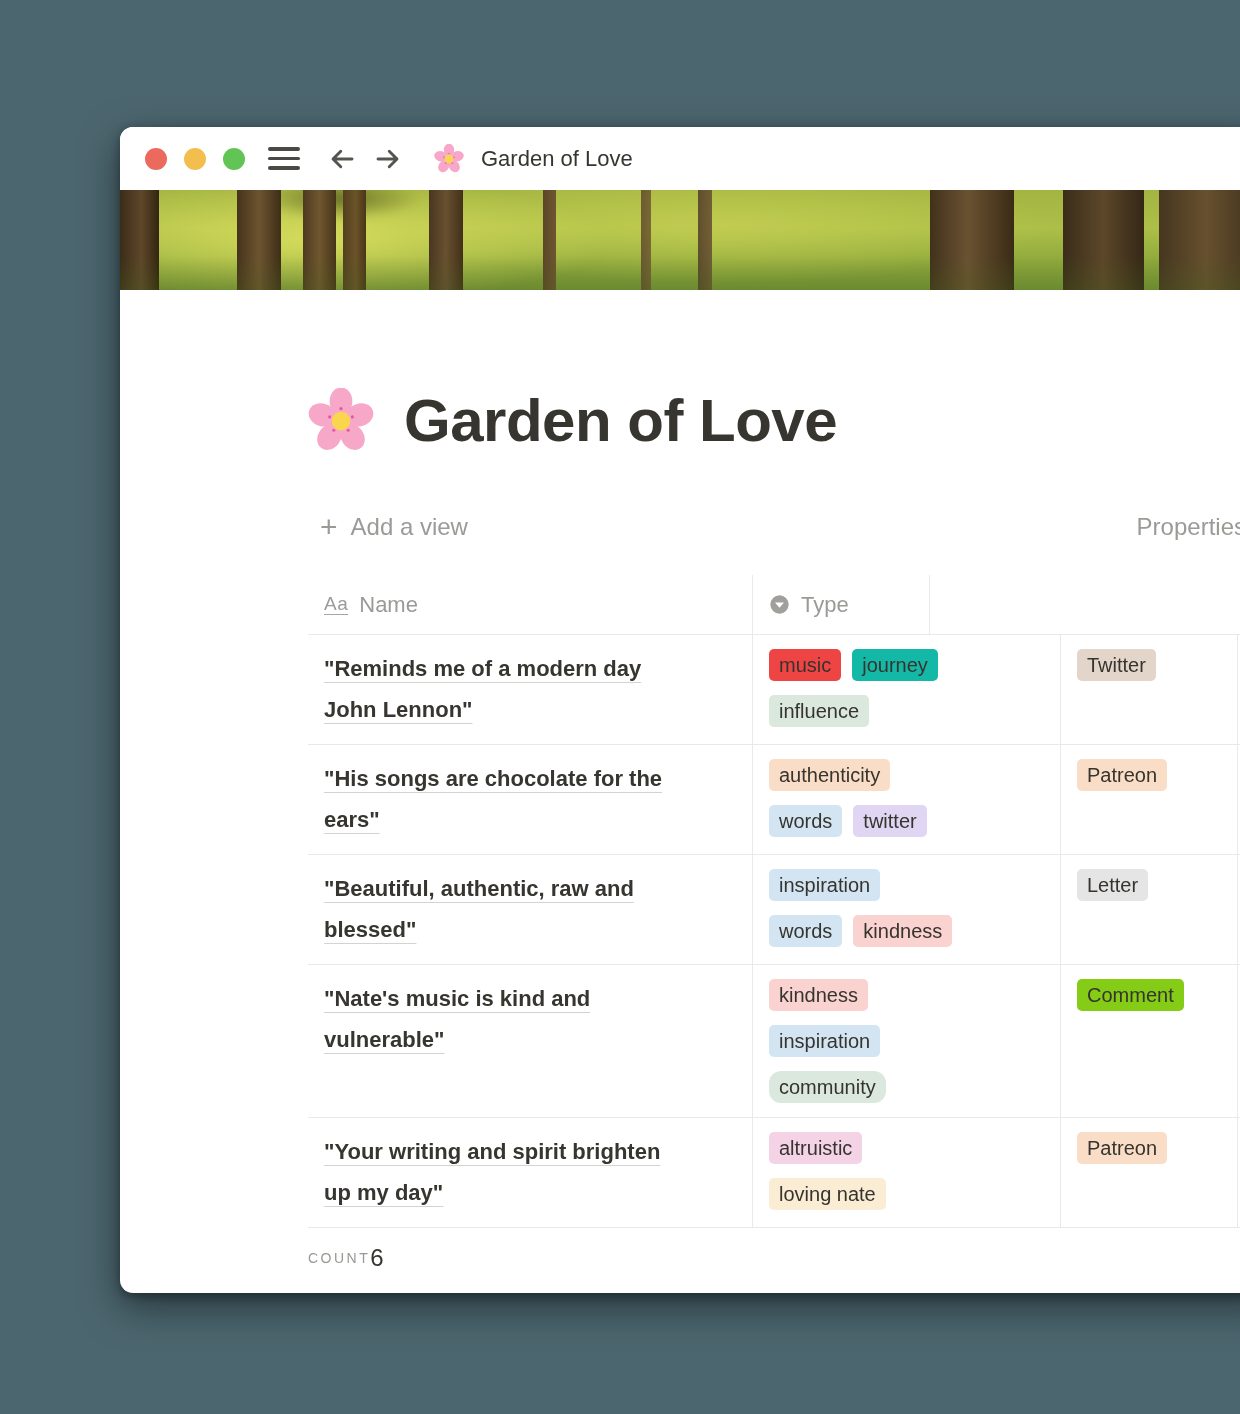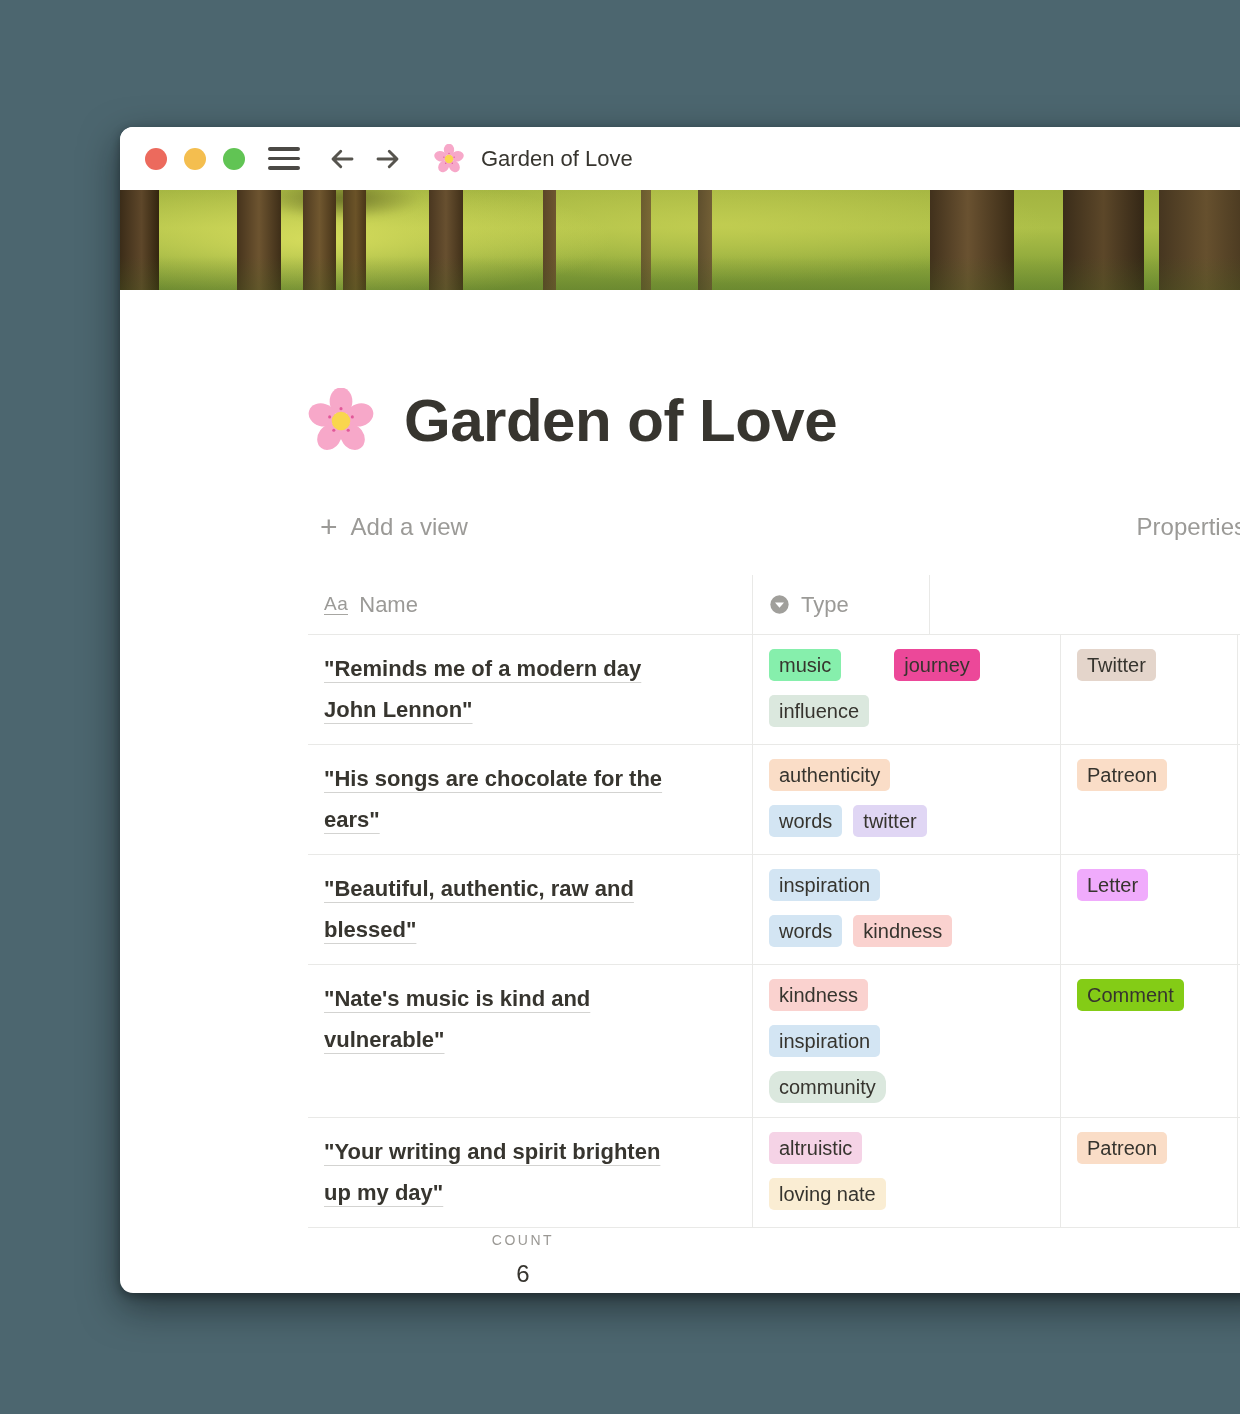--- a/index.html
+++ b/index.html
@@ -71,21 +71,21 @@
   .trow{border-bottom:1px solid var(--divider);min-height:110px;}
   .cell-name{padding:13px 16px;}
   .name-text{display:inline-block;max-width:366px;font-size:22px;line-height:41px;font-weight:600;
     text-decoration:underline;text-decoration-color:rgba(55,53,47,.22);text-decoration-thickness:1px;text-underline-offset:6px;cursor:pointer;}
   .cell-themes,.cell-type{padding:14px 16px;}
   .tag-line{display:flex;gap:11px;}
   .tag-line+.tag-line{margin-top:14px;}
   .tag{display:inline-block;font-size:20px;line-height:30px;padding:1px 10px;border-radius:5px;color:#36342E;white-space:nowrap;}
   
   .tfoot{height:60px;display:flex;}
-  .tfoot-inner{width:444px;display:flex;align-items:center;justify-content:flex-end;gap:12px;padding-right:14px;cursor:pointer;flex-direction:column;}
+  .tfoot-inner{width:444px;display:flex;align-items:center;justify-content:flex-start;padding-right:14px;cursor:pointer;}
   .count-label{font-size:14px;letter-spacing:2.5px;color:#9A9894;}
   .count-value{font-size:24px;color:var(--accent_text);}
 </style>
 </head>
 <body>
 
 <div class="window">
 
   <div class="titlebar">
     <span class="dot red"></span>
@@ -186,22 +186,22 @@
             </svg>
             <span>Type</span>
           </div>
           <div class="cell col-extra"></div>
         </div>
       <div id="tbody">
           <div class="trow">
             <div class="cell cell-name col-name"><span class="name-text">"Reminds me of a modern day John Lennon"</span></div>
             <div class="cell cell-themes col-themes">
               <div class="tag-line">
-                <span class="tag" style="background: #86efac;">music</span>
-                <span class="tag" style="background: #ec4899; margin-left: 42px;">journey</span>
+                <span class="tag" style="background: #ef4444;">music</span>
+                <span class="tag" style="background: #14b8a6;">journey</span>
               </div>
               <div class="tag-line">
                 <span class="tag" style="background: rgb(219, 232, 222);">influence</span>
               </div>
             </div>
             <div class="cell cell-type col-type"><span class="tag" style="background: rgb(228, 213, 203);">Twitter</span></div>
             <div class="cell col-extra"></div>
           </div>
           <div class="trow">
             <div class="cell cell-name col-name"><span class="name-text">"His songs are chocolate for the ears"</span></div>
@@ -221,21 +221,21 @@
             <div class="cell cell-name col-name"><span class="name-text">"Beautiful, authentic, raw and blessed"</span></div>
             <div class="cell cell-themes col-themes">
               <div class="tag-line">
                 <span class="tag" style="background: rgb(211, 229, 243);">inspiration</span>
               </div>
               <div class="tag-line">
                 <span class="tag" style="background: rgb(211, 229, 243);">words</span>
                 <span class="tag" style="background: rgb(250, 210, 207);">kindness</span>
               </div>
             </div>
-            <div class="cell cell-type col-type"><span class="tag" style="background: #f0abfc;">Letter</span></div>
+            <div class="cell cell-type col-type"><span class="tag" style="background: #e5e5e5;">Letter</span></div>
             <div class="cell col-extra"></div>
           </div>
           <div class="trow">
             <div class="cell cell-name col-name"><span class="name-text">"Nate's music is kind and vulnerable"</span></div>
             <div class="cell cell-themes col-themes">
               <div class="tag-line">
                 <span class="tag" style="background: rgb(250, 210, 207);">kindness</span>
               </div>
               <div class="tag-line">
                 <span class="tag" style="background: rgb(211, 229, 243);">inspiration</span>

